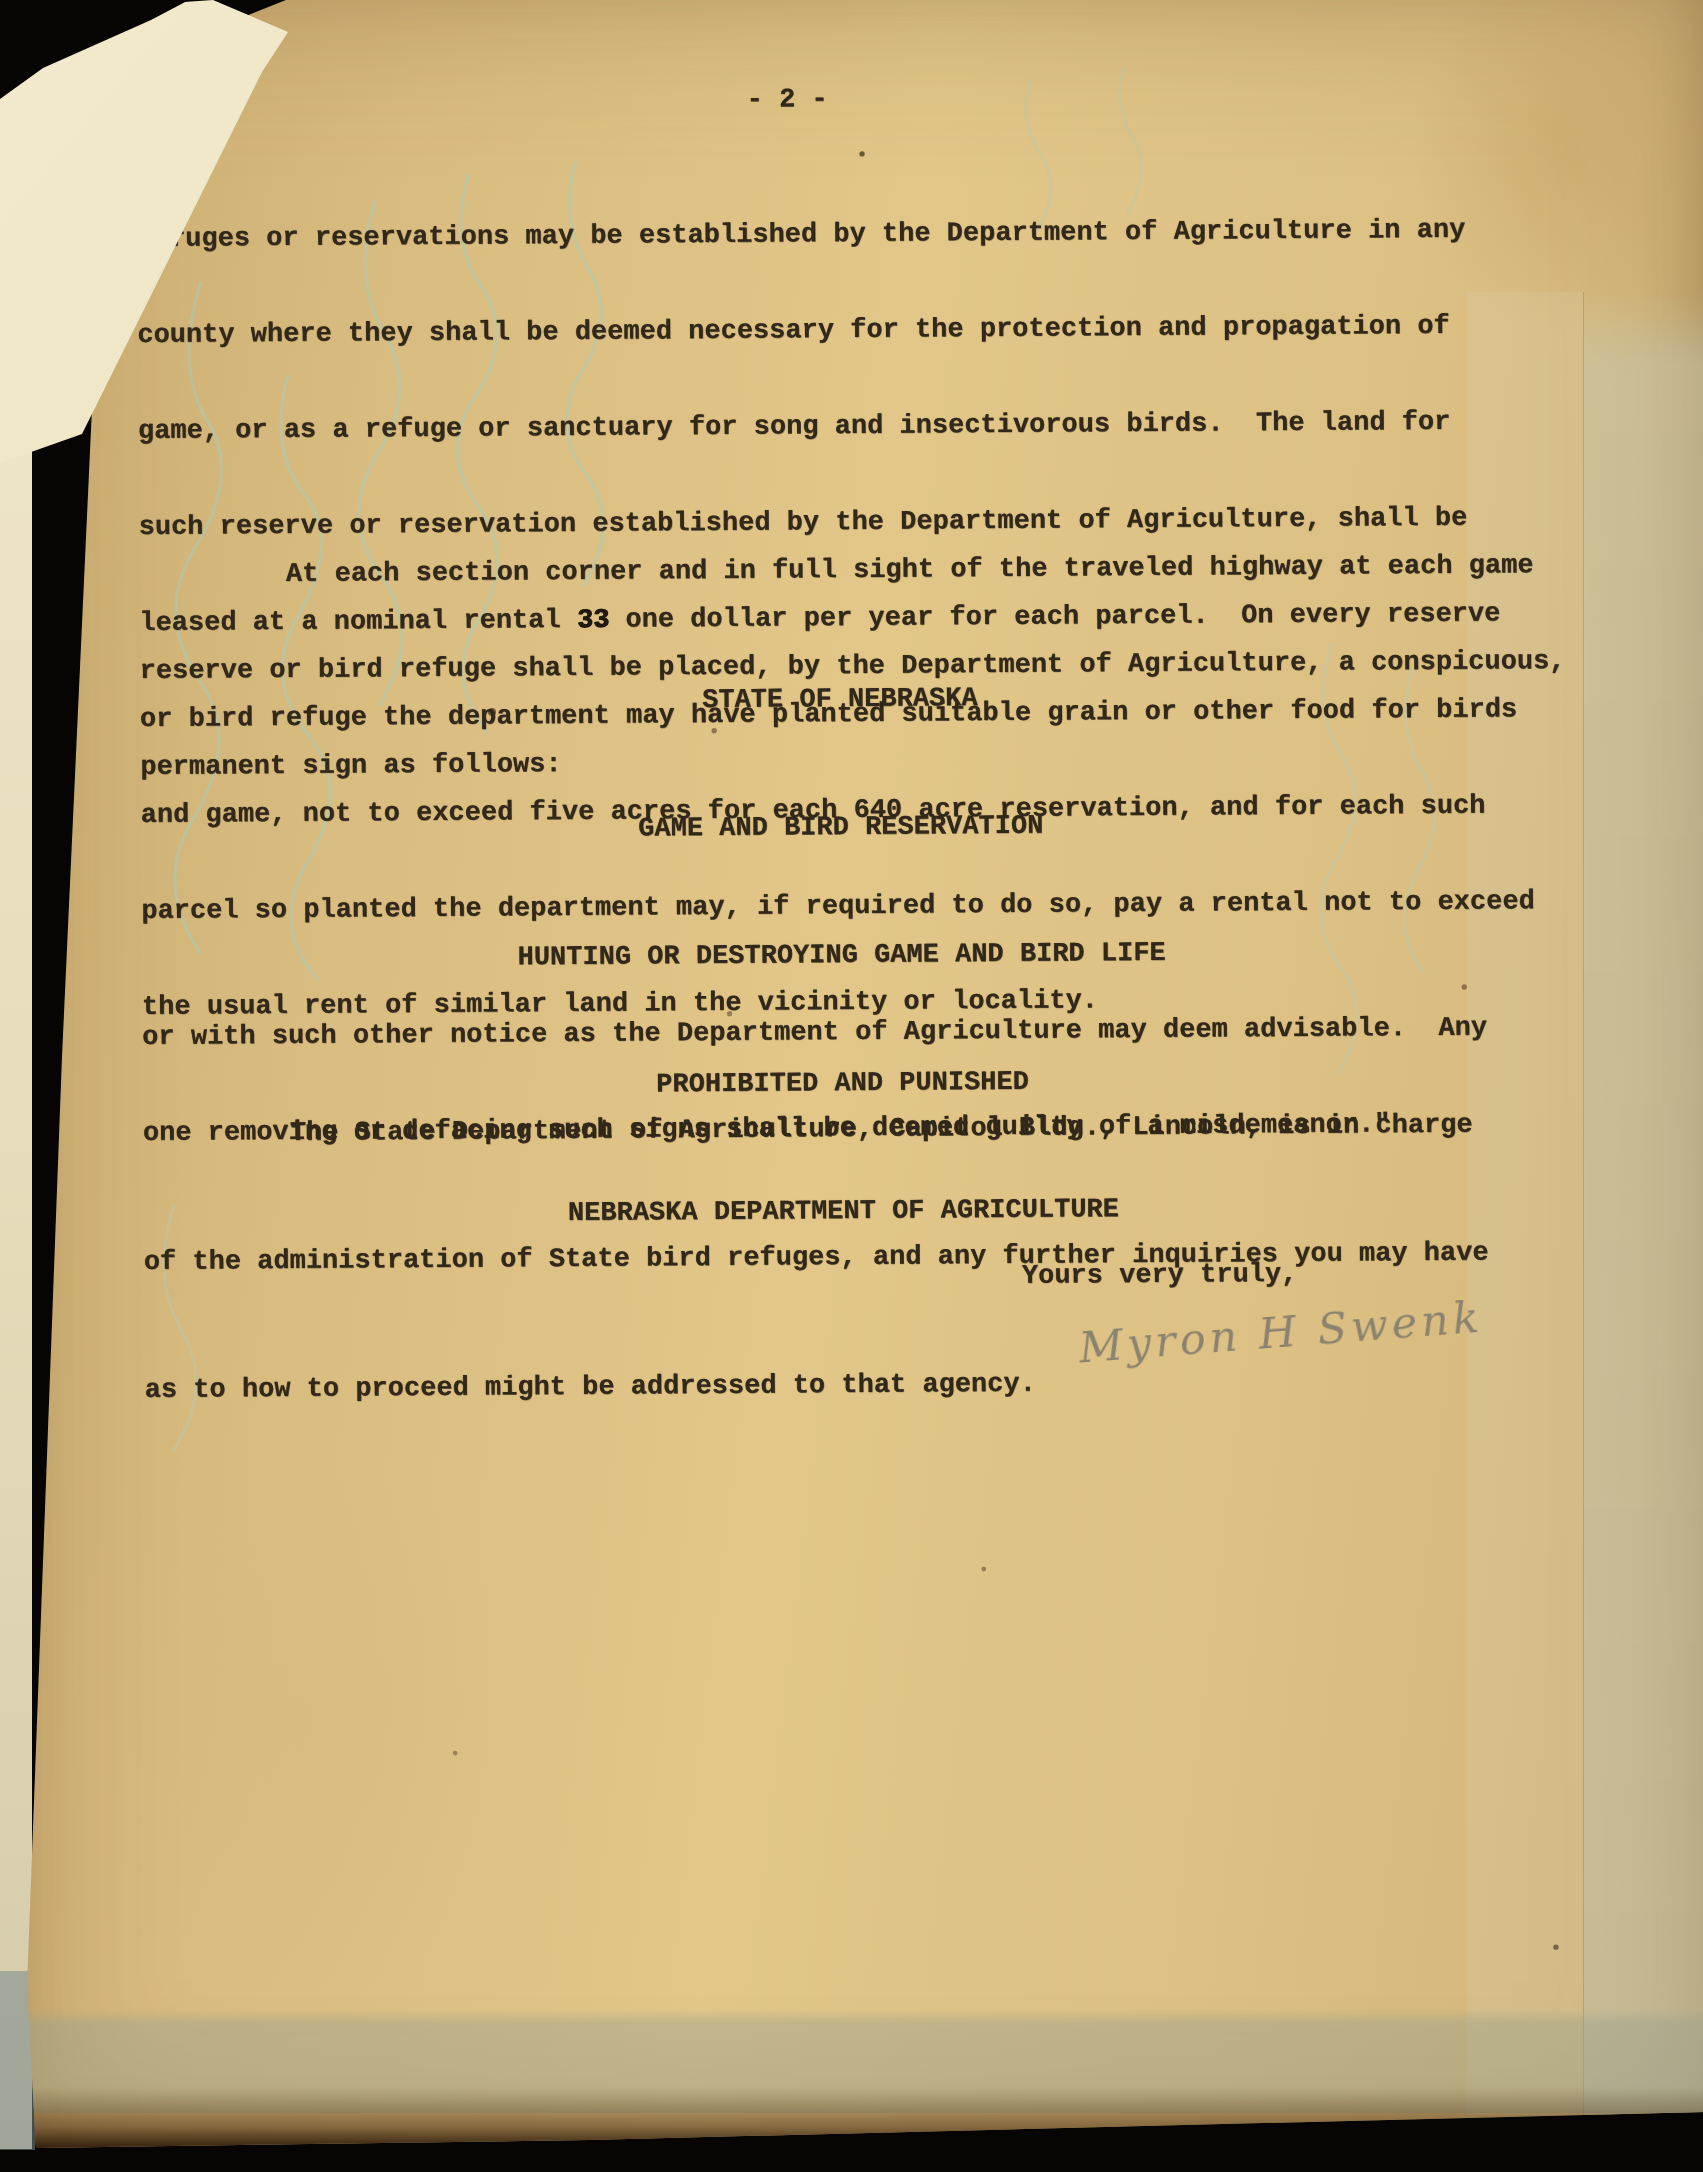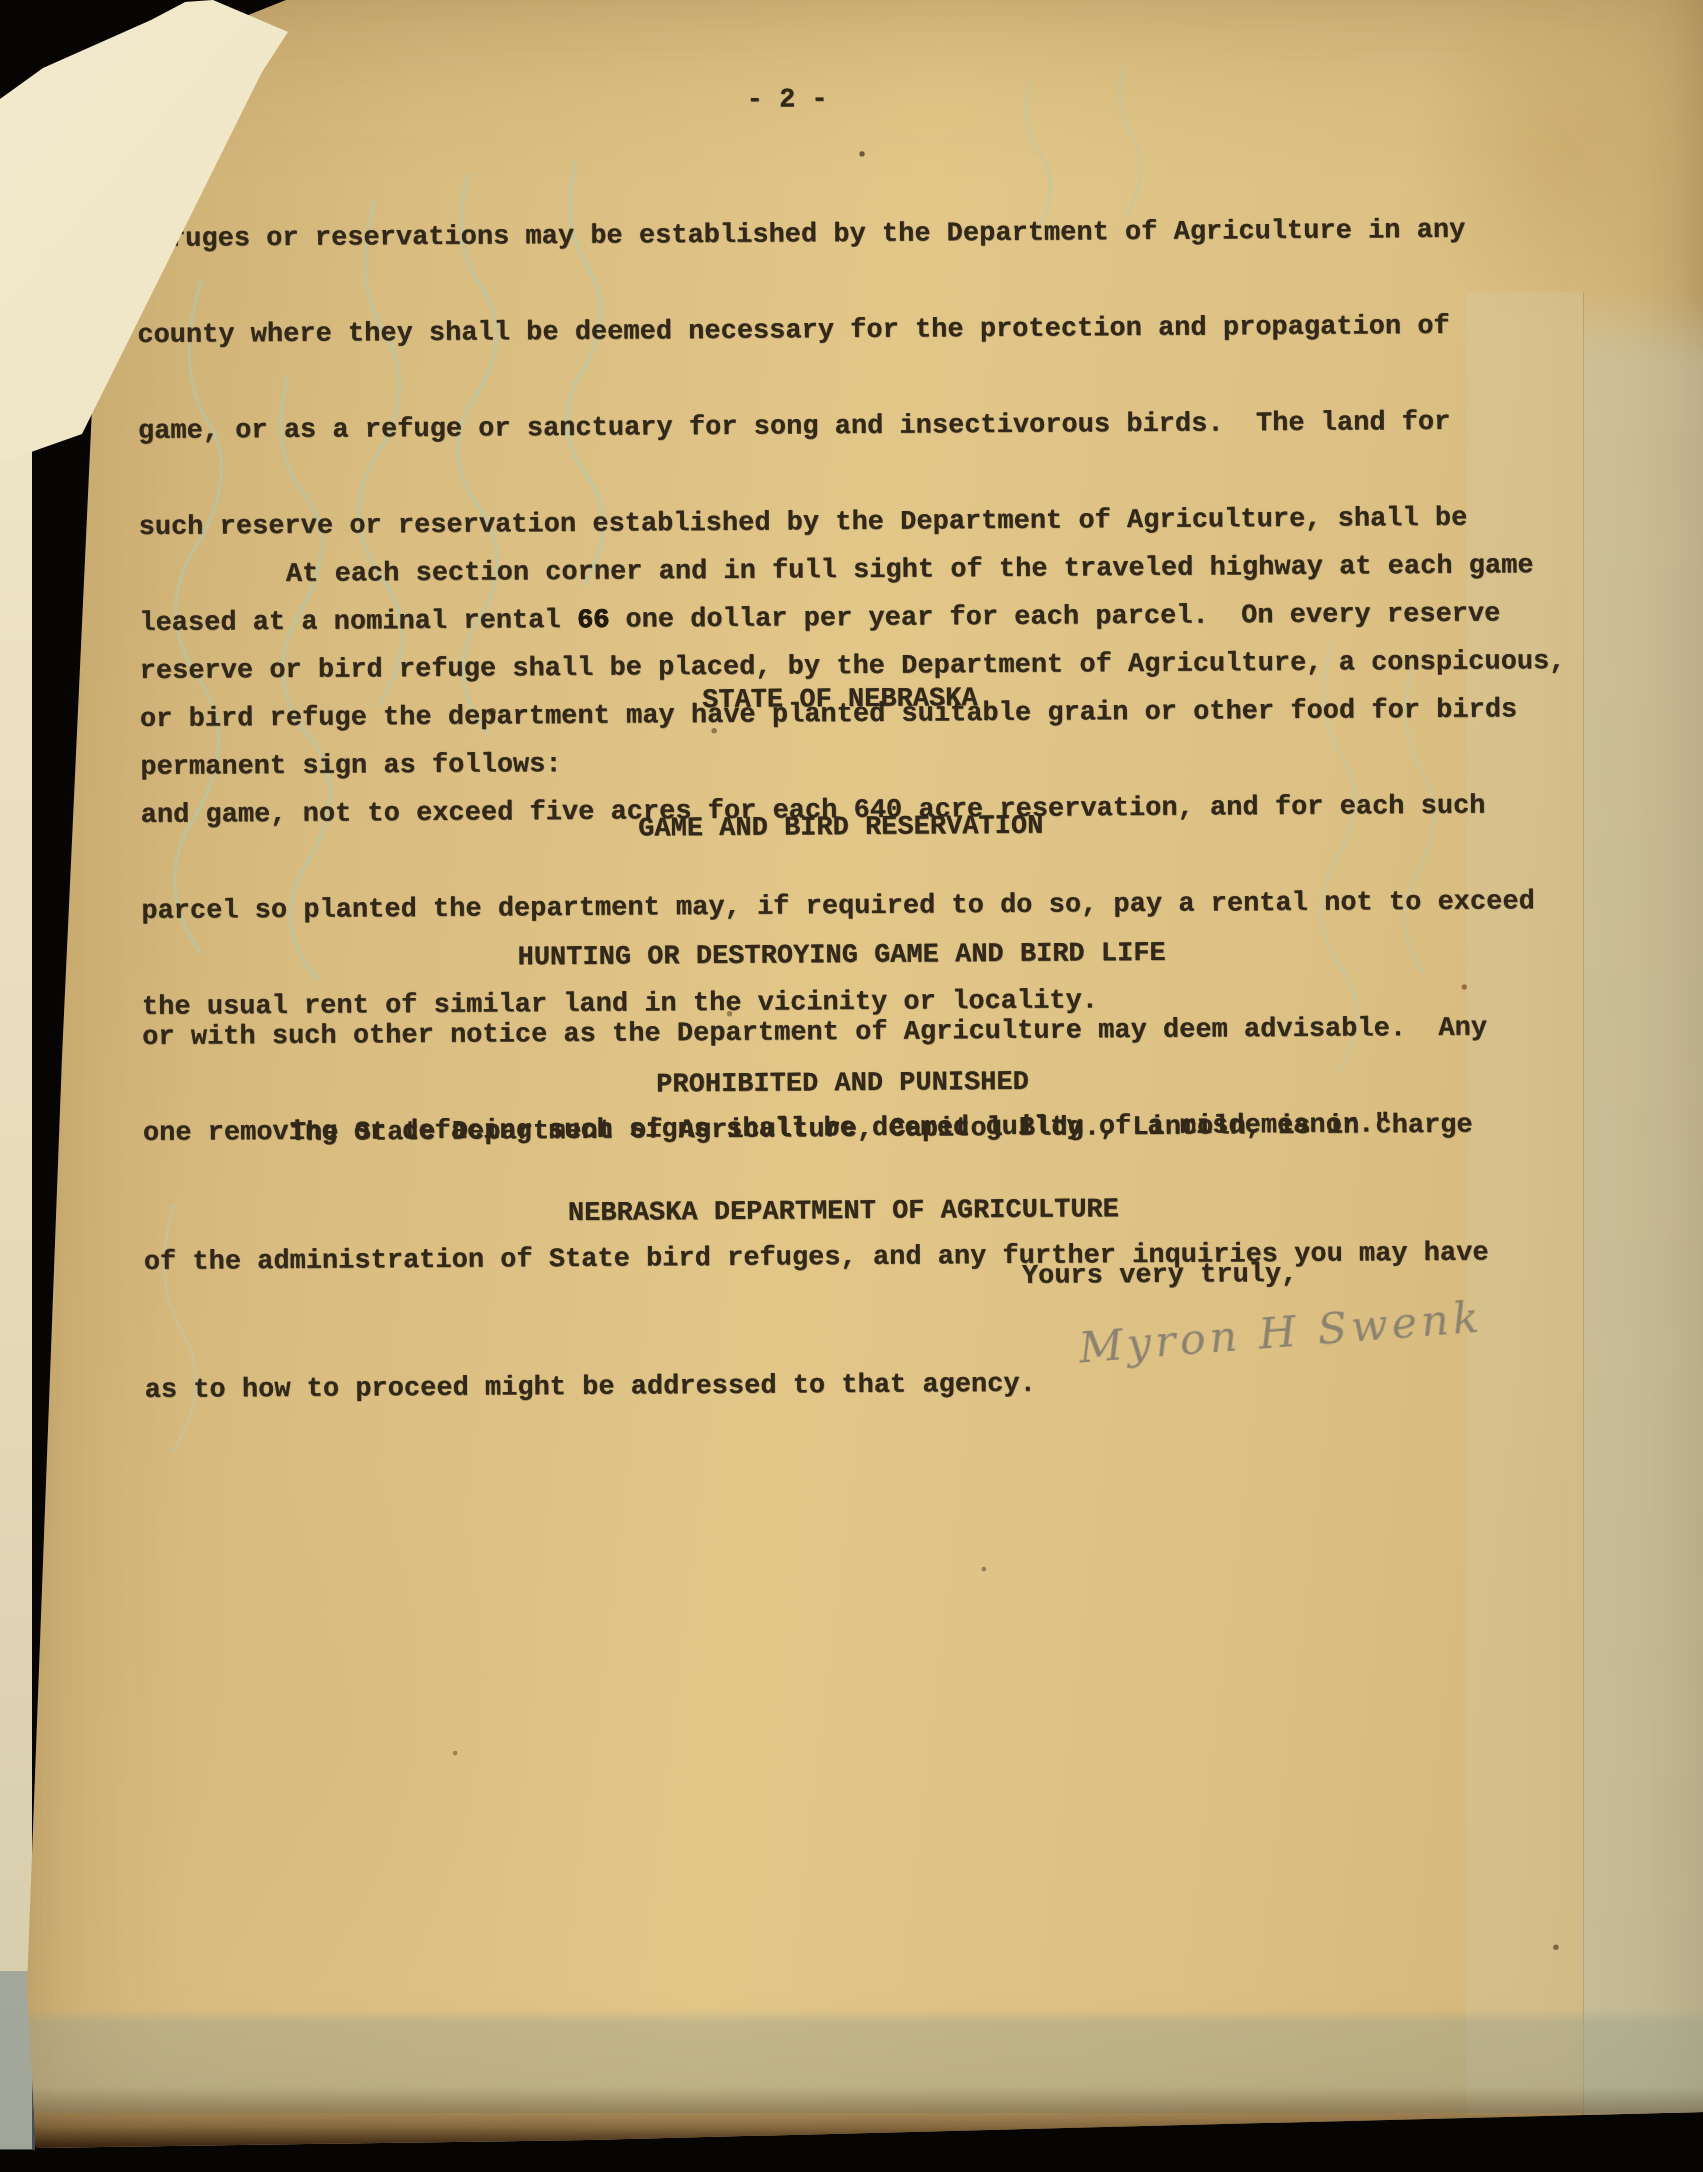--- a/index.html
+++ b/index.html
@@ -134,21 +134,21 @@
 
   <div class="textcol">
 
     <div class="block" id="pagenum">- 2 -</div>
 
     <div class="block" id="para1">
       <div class="tline">refuges or reservations may be established by the Department of Agriculture in any</div>
       <div class="tline">county where they shall be deemed necessary for the protection and propagation of</div>
       <div class="tline">game, or as a refuge or sanctuary for song and insectivorous birds.  The land for</div>
       <div class="tline">such reserve or reservation established by the Department of Agriculture, shall be</div>
-      <div class="tline"><span>leased at a nominal rental </span><span class="overstrike">66</span><span> one dollar per year for each parcel.  On every reserve</span></div>
+      <div class="tline"><span>leased at a nominal rental </span><span class="overstrike">33</span><span> one dollar per year for each parcel.  On every reserve</span></div>
       <div class="tline">or bird refuge the department may have planted suitable grain or other food for birds</div>
       <div class="tline">and game, not to exceed five acres for each 640 acre reservation, and for each such</div>
       <div class="tline">parcel so planted the department may, if required to do so, pay a rental not to exceed</div>
       <div class="tline">the usual rent of similar land in the vicinity or locality.</div>
     </div>
 
     <div class="block" id="para2">
       <div class="tline indent">At each section corner and in full sight of the traveled highway at each game</div>
       <div class="tline">reserve or bird refuge shall be placed, by the Department of Agriculture, a conspicuous,</div>
       <div class="tline">permanent sign as follows:</div>

